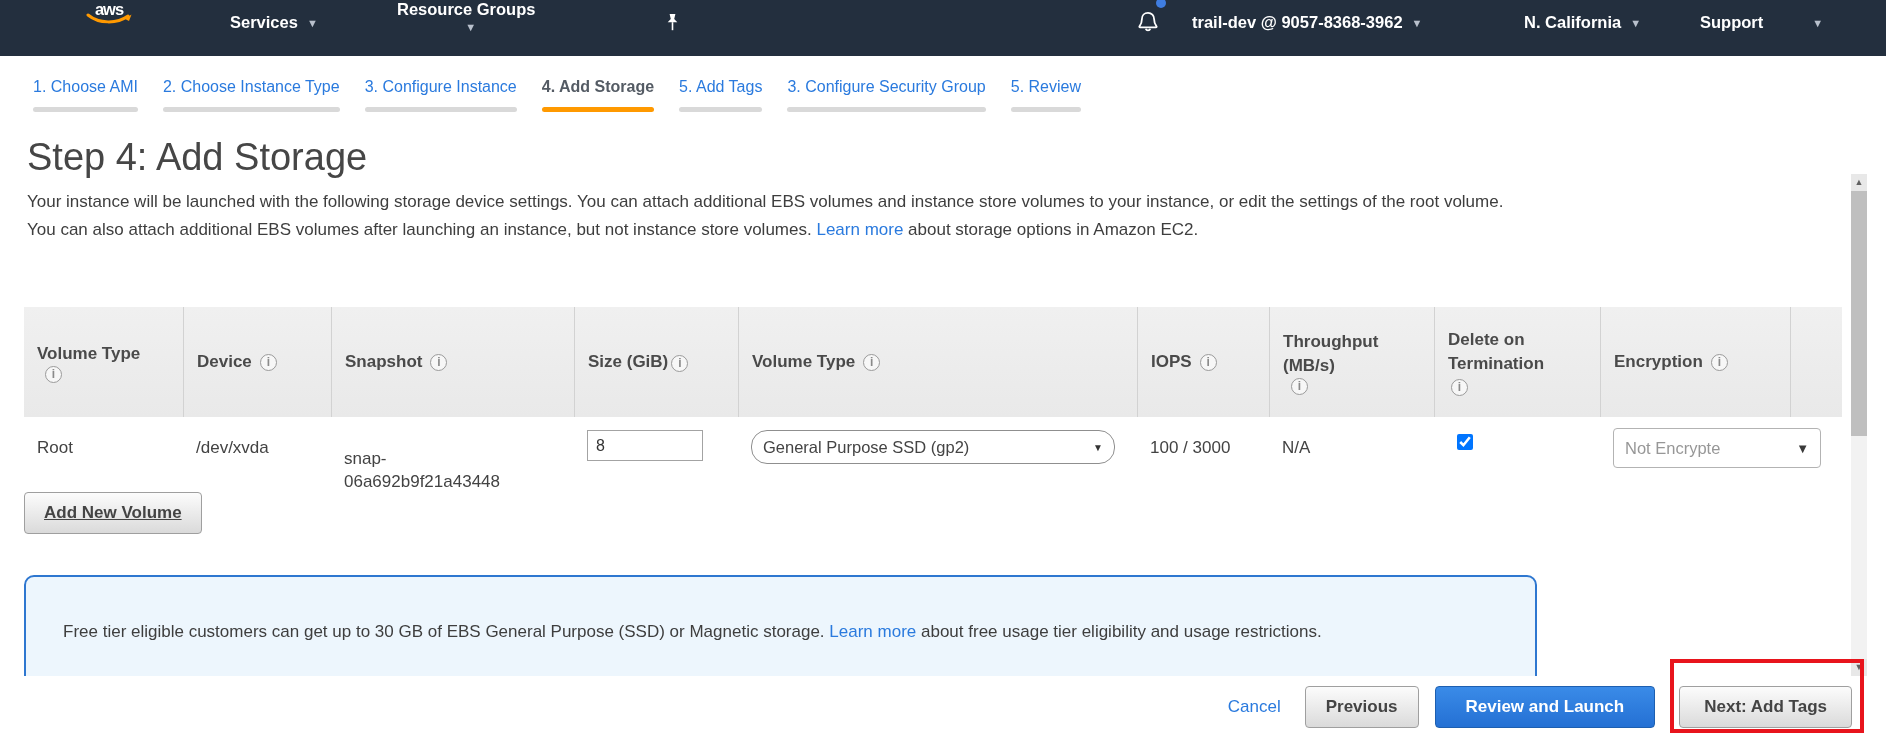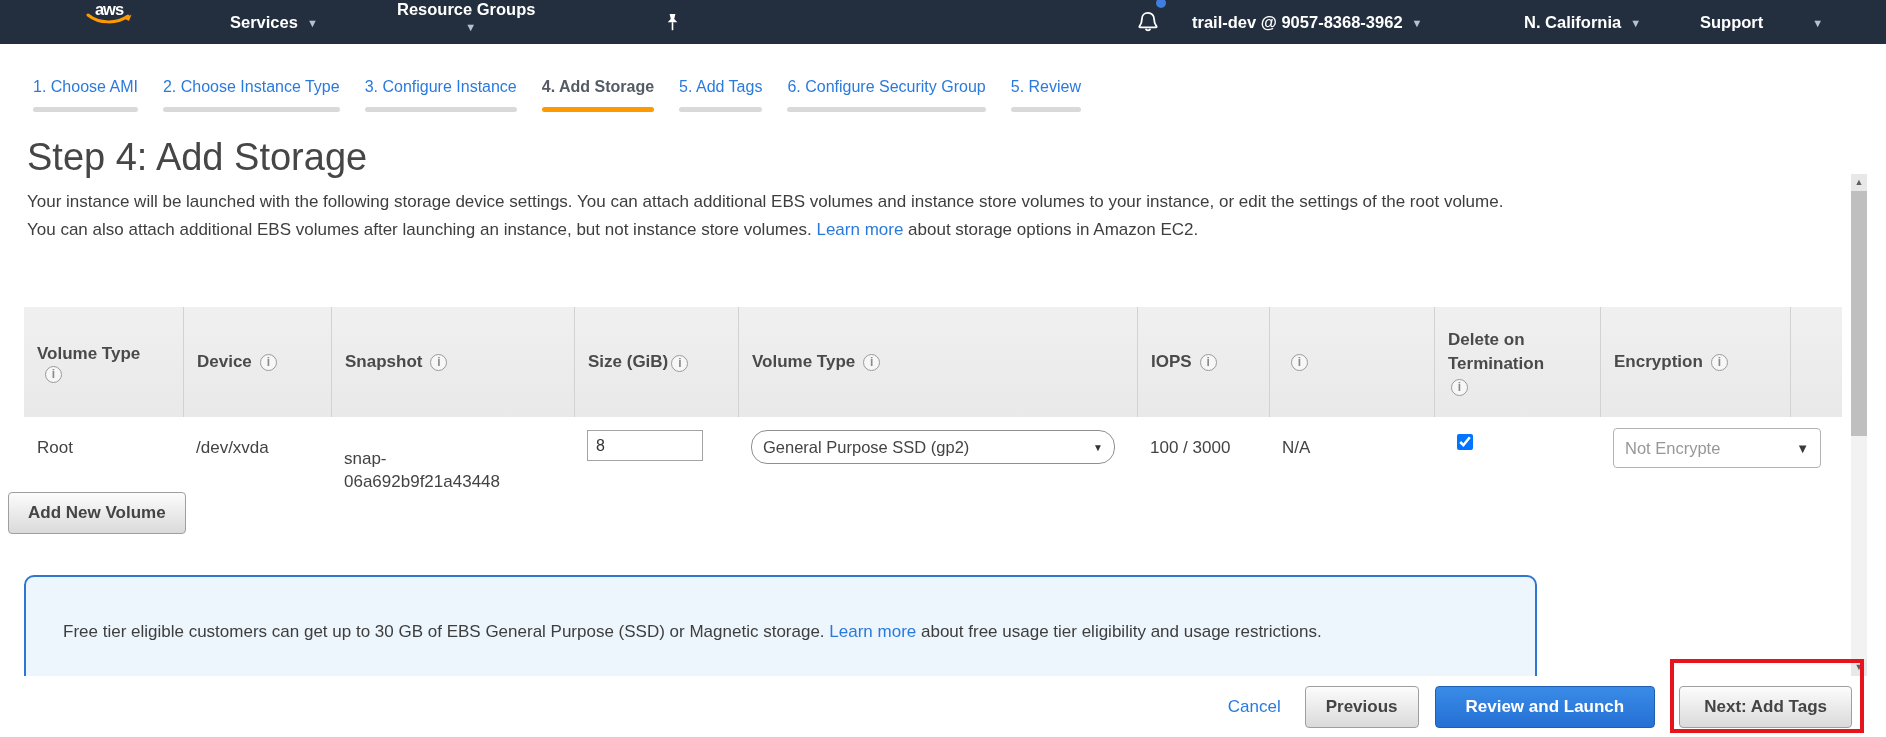--- a/index.html
+++ b/index.html
@@ -1,21 +1,21 @@
 <!DOCTYPE html>
 <html><head>
 <meta charset="utf-8">
 <style>
   * { margin:0; padding:0; box-sizing:border-box; }
   html,body { width:1886px; height:737px; overflow:hidden; background:#fff;
               font-family:"Liberation Sans", sans-serif; }
   body { position:relative; }
 
   
-  .navbar { position:absolute; top:0; left:0; width:1886px; height:44px; background:#232f3e; }
+  .navbar { position:absolute; top:0; left:0; width:1886px; height:56px; background:#232f3e; }
   .navbar .nv { position:absolute; top:0; height:44px; display:flex; align-items:center;
                 color:#ffffff; font-size:16.5px; font-weight:600; cursor:pointer; }
   .logo { left:86px; font-size:24px; font-weight:bold; letter-spacing:-1px; flex-direction:column; }
   .logo .smile { margin-top:-6px; }
   .nv-services { left:230px; } .nv-resource { left:397px;flex-direction:column; }
   .nv-pin { left:664px; }
   .nv-bell { left:1136px; position:absolute; top:9px; }
   .nv-account { left:1192px; font-weight:500; }
   .nv-region { left:1524px; font-weight:500; }
   .nv-support { left:1700px; font-weight:500;gap:40px; }
@@ -64,21 +64,21 @@
   .sel-caret { font-size:10px; color:#333; margin-left:8px; }
   .enc-select { width:208px; height:40px; border:1px solid #b3b3b3; border-radius:4px;
                 margin-top:-2px; color:#979797; }
   .enc-select .sel-caret { font-size:13px; color:#3a3a3a; }
   .del-checkbox { width:16px; height:16px; margin:4px 0 0 10px; cursor:pointer; }
 
   
   .btn-gray { display:inline-block; background:linear-gradient(#fcfcfc,#dadada);
               border:1px solid #9f9f9f; border-radius:4px; font-size:17px; font-weight:bold;
               color:#444; padding:10px 20px; cursor:pointer; font-family:"Liberation Sans",sans-serif; }
-  .add-volume-btn { position:absolute; left:8px; top:492px; padding:10px 19px; }
+  .add-volume-btn { position:absolute; left:24px; top:492px; padding:10px 19px;text-decoration:underline; }
 
   
   .free-tier-box { position:absolute; left:24px; top:575px; width:1513px; height:118px;
                    background:#edf6fd; border:2px solid #2e77d0; border-radius:10px;
                    padding:40px 19px 0 37px; font-size:17px; line-height:30px; color:#3e3e3e; }
 
   
   .footer { position:absolute; left:0; top:676px; width:1886px; height:61px; background:#fff;
             display:flex; align-items:center; justify-content:flex-end; padding-right:34px; z-index:5; }
   .cancel-link { font-size:17px; margin-right:24px; }
@@ -147,21 +147,21 @@
   </div>
 </div>
 
 <div class="tabs">
   <ul>
     <li><span>1. Choose AMI</span><div class="bar"></div></li>
     <li><span>2. Choose Instance Type</span><div class="bar"></div></li>
     <li><span>3. Configure Instance</span><div class="bar"></div></li>
     <li class="active"><span>4. Add Storage</span><div class="bar"></div></li>
     <li><span>5. Add Tags</span><div class="bar"></div></li>
-    <li><span>6. Configure Security Group</span><div class="bar"></div></li>
+    <li><span>3. Configure Security Group</span><div class="bar"></div></li>
     <li><span>5. Review</span><div class="bar"></div></li>
   </ul>
 </div>
 
 <h1 class="page-title">Step 4: Add Storage</h1>
 <p class="page-desc">
   <span>Your instance will be launched with the following storage device settings. You can attach additional EBS volumes and instance store volumes to your instance, or edit the settings of the root volume. You can also attach additional EBS volumes after launching an instance, but not instance store volumes.</span>
   <a class="link">Learn more</a>
   <span>about storage options in Amazon EC2.</span>
 </p>
@@ -186,20 +186,21 @@
       </div>
     <div class="th c4">
         <span>Volume Type</span>
         <span class="info-icon">i</span>
       </div>
     <div class="th c5">
         <span>IOPS</span>
         <span class="info-icon">i</span>
       </div>
     <div class="th c6">
+        <span>Throughput (MB/s)</span>
         <span class="info-icon">i</span>
       </div>
     <div class="th c7">
         <span>Delete on Termination</span>
         <span class="info-icon info-block">i</span>
       </div>
     <div class="th c8">
         <span>Encryption</span>
         <span class="info-icon">i</span>
       </div>

